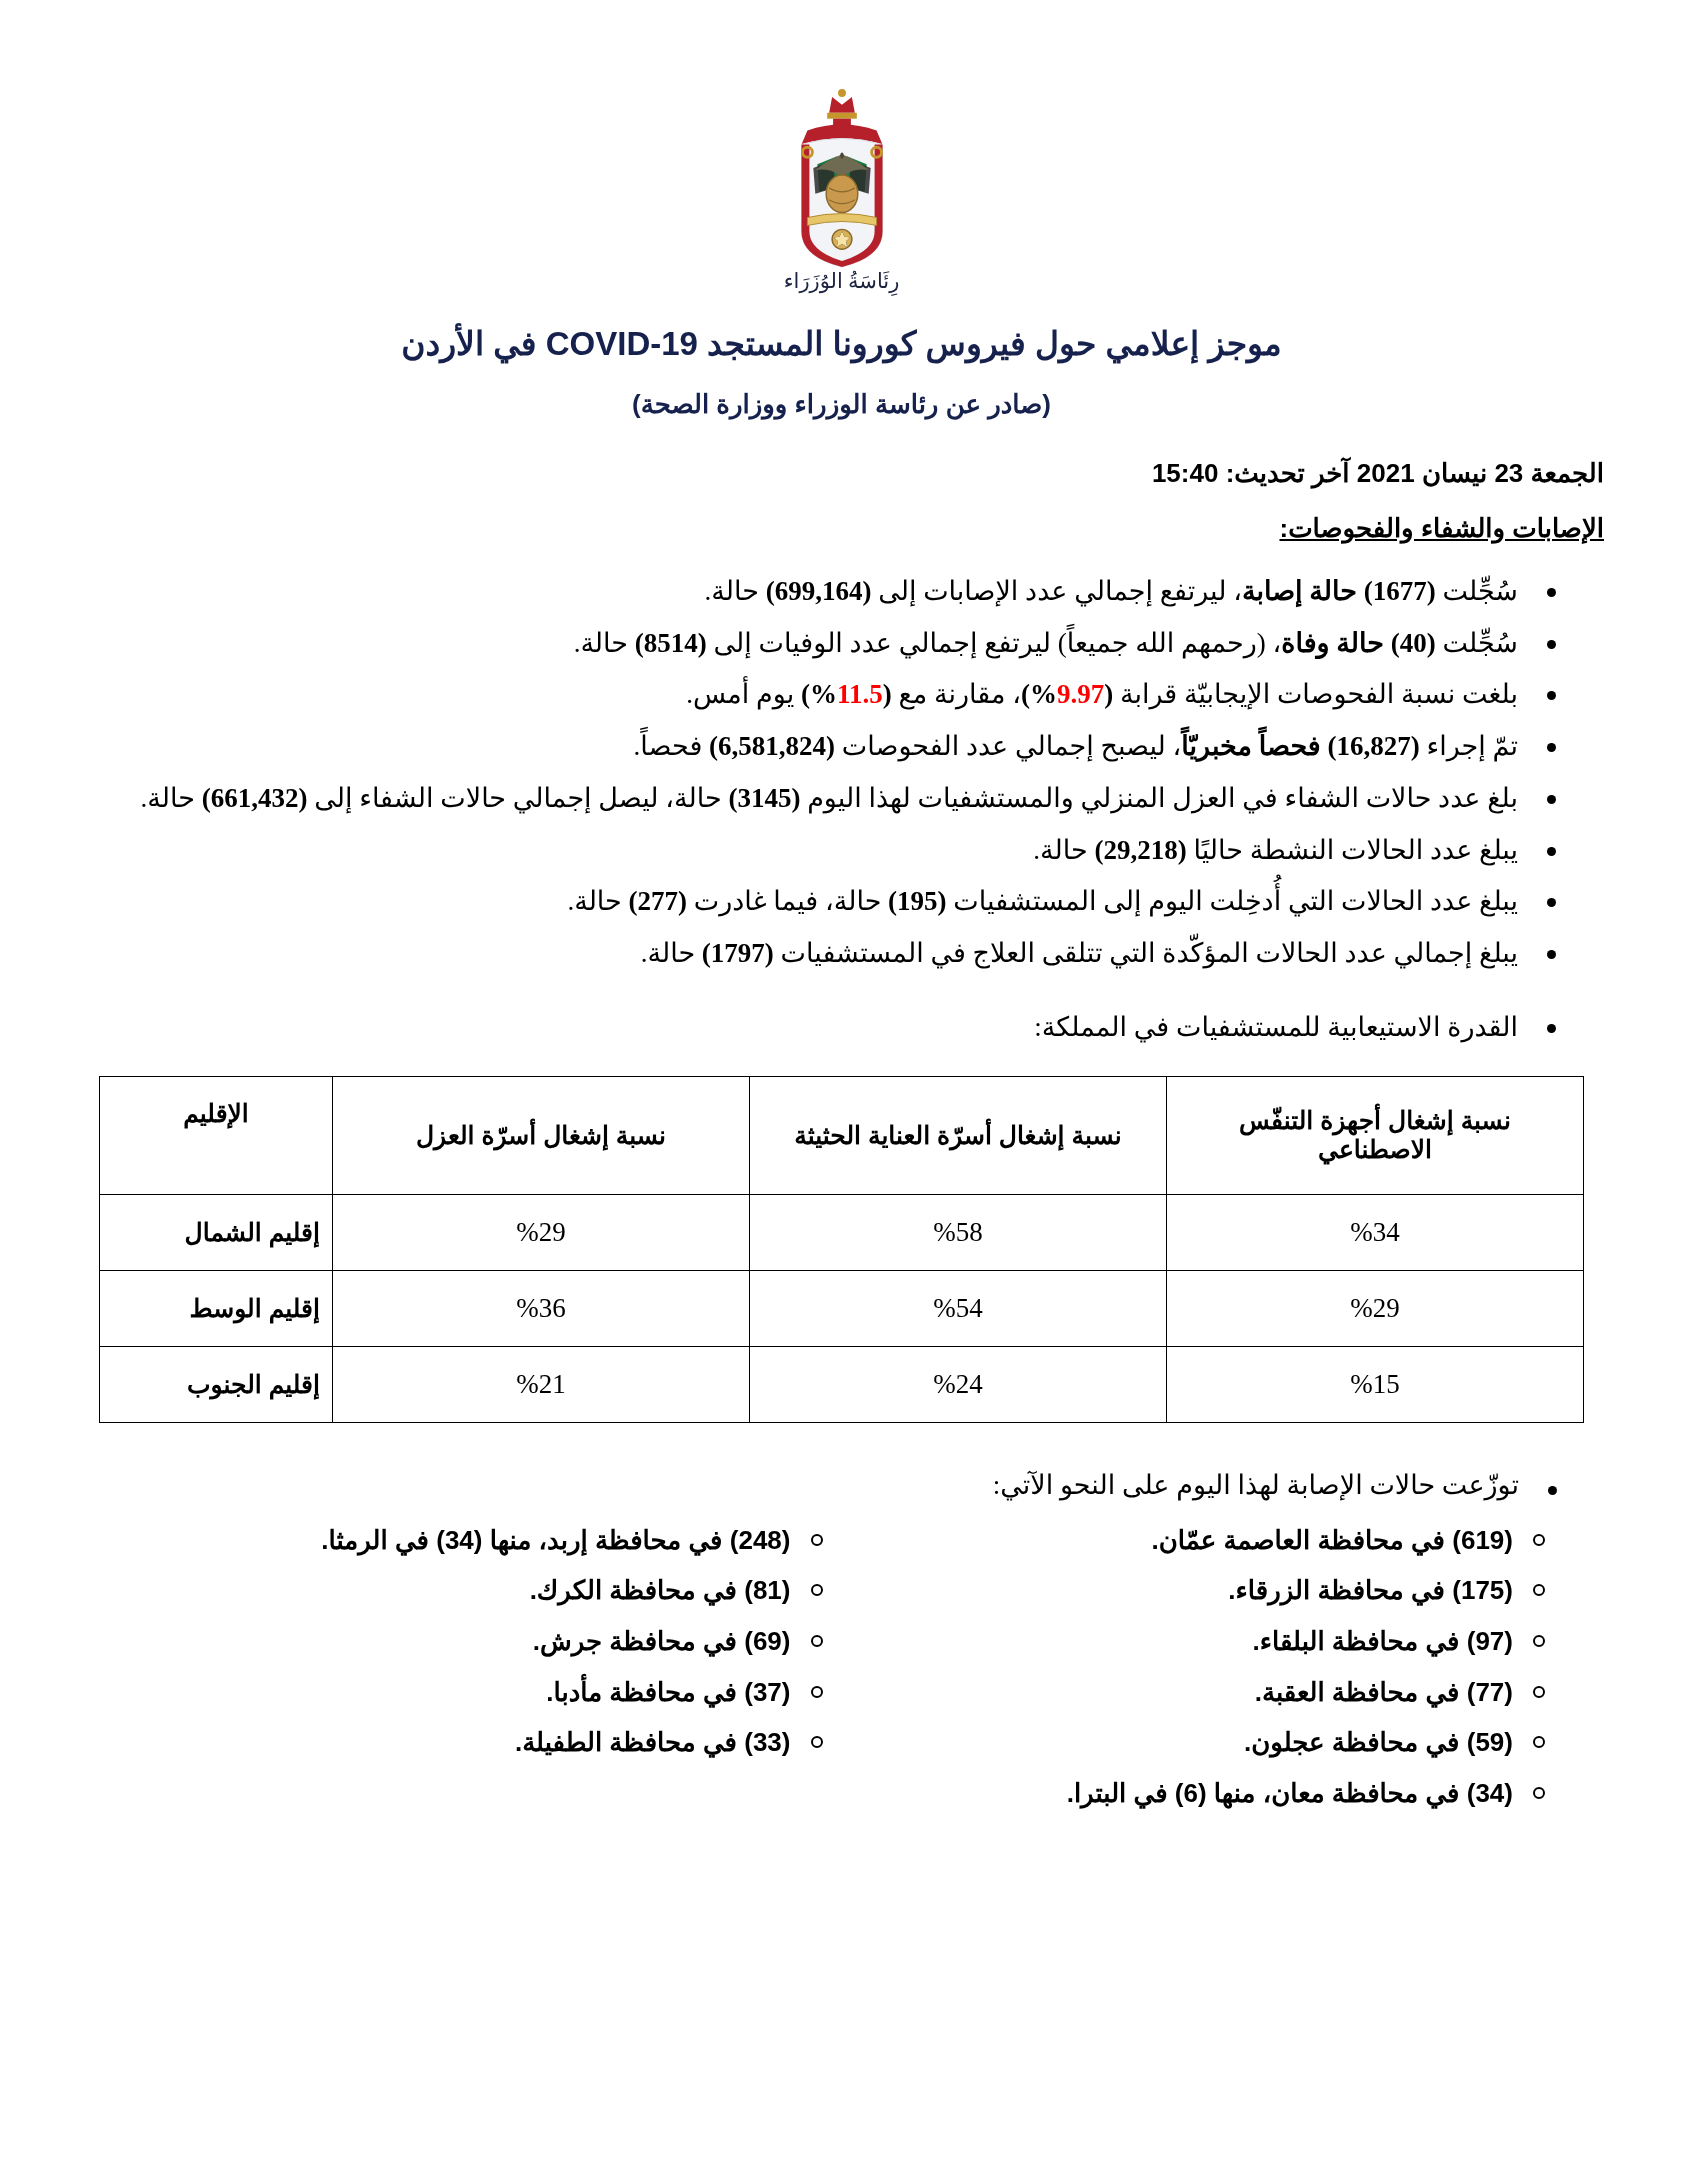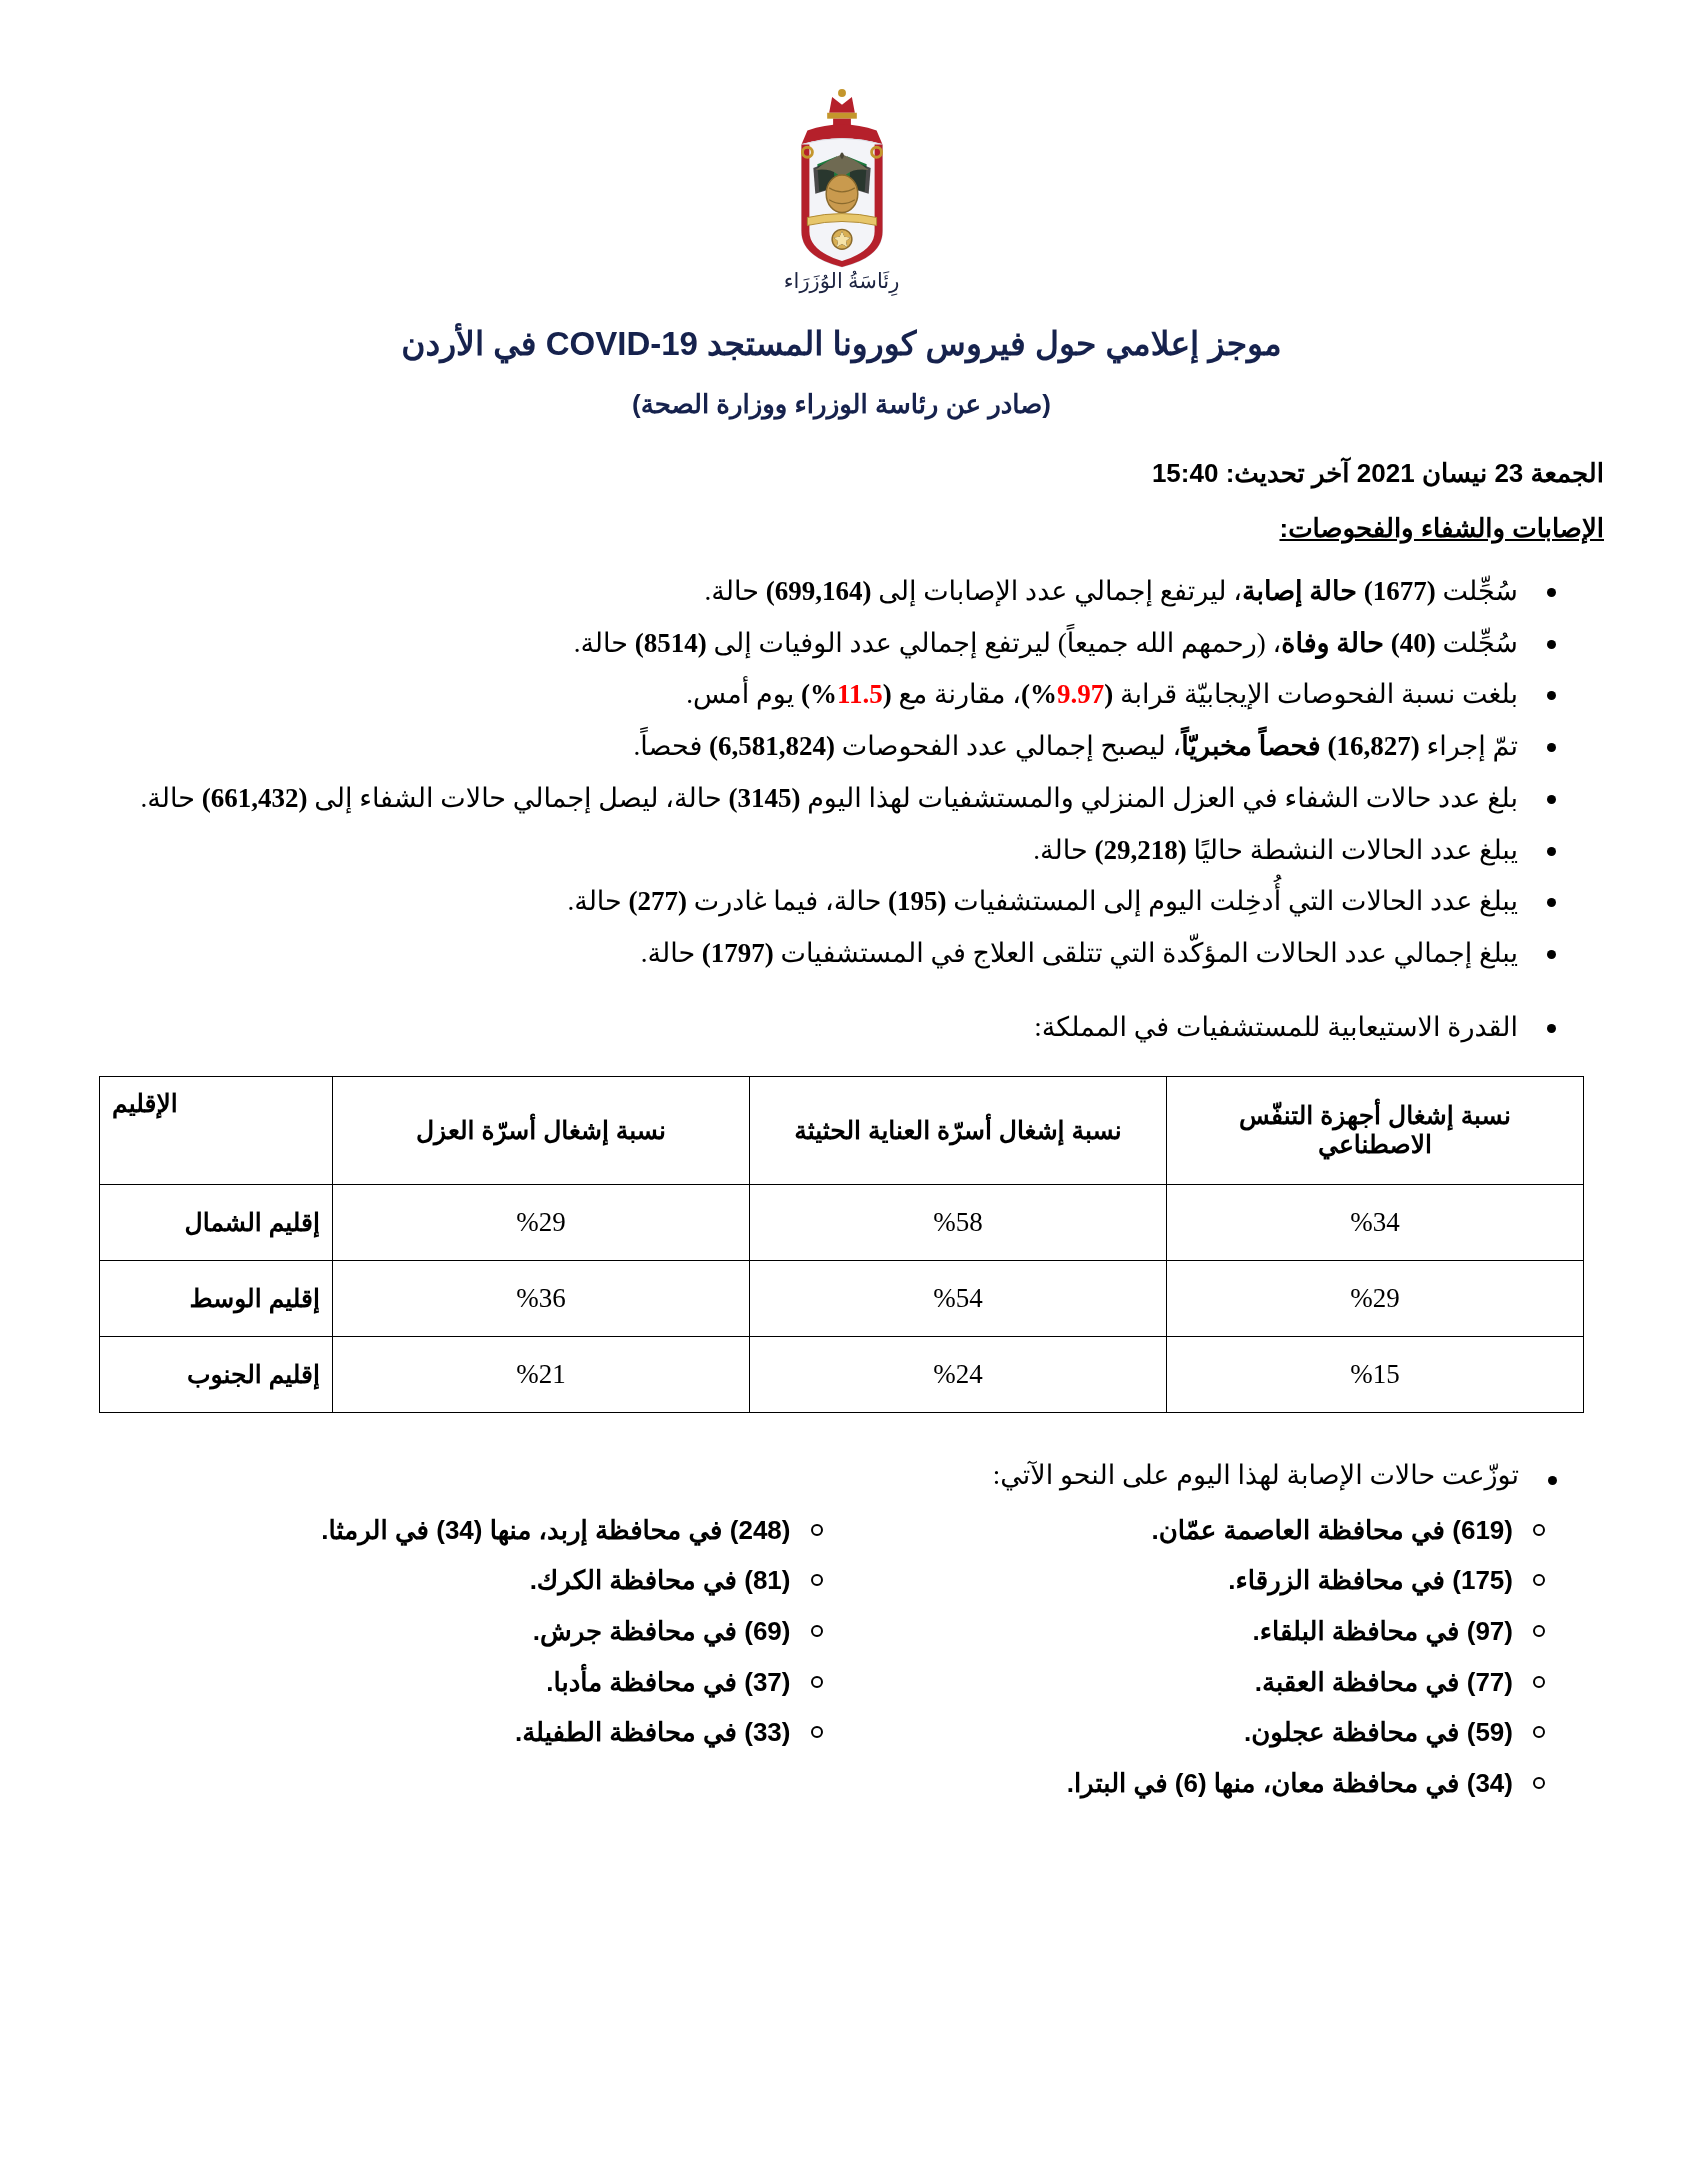--- a/index.html
+++ b/index.html
@@ -137,24 +137,24 @@
     font-family: "Liberation Sans", sans-serif;
     font-size: 25px;
     vertical-align: middle;
   }
   table.capacity th {
     font-weight: bold;
     text-align: center;
     height: 85px;
   }
   table.capacity th.region-head {
-    text-align: left;
+    text-align: center;
     width: 208px;
     vertical-align: top;
-    padding-top: 12px;
+    padding-top: 22px;
   }
   table.capacity td.region-cell {
     text-align: right;
     font-weight: bold;
     width: 208px;
     height: 55px;
   }
   table.capacity td.val {
     text-align: center;
     font-family: "Liberation Serif", serif;

